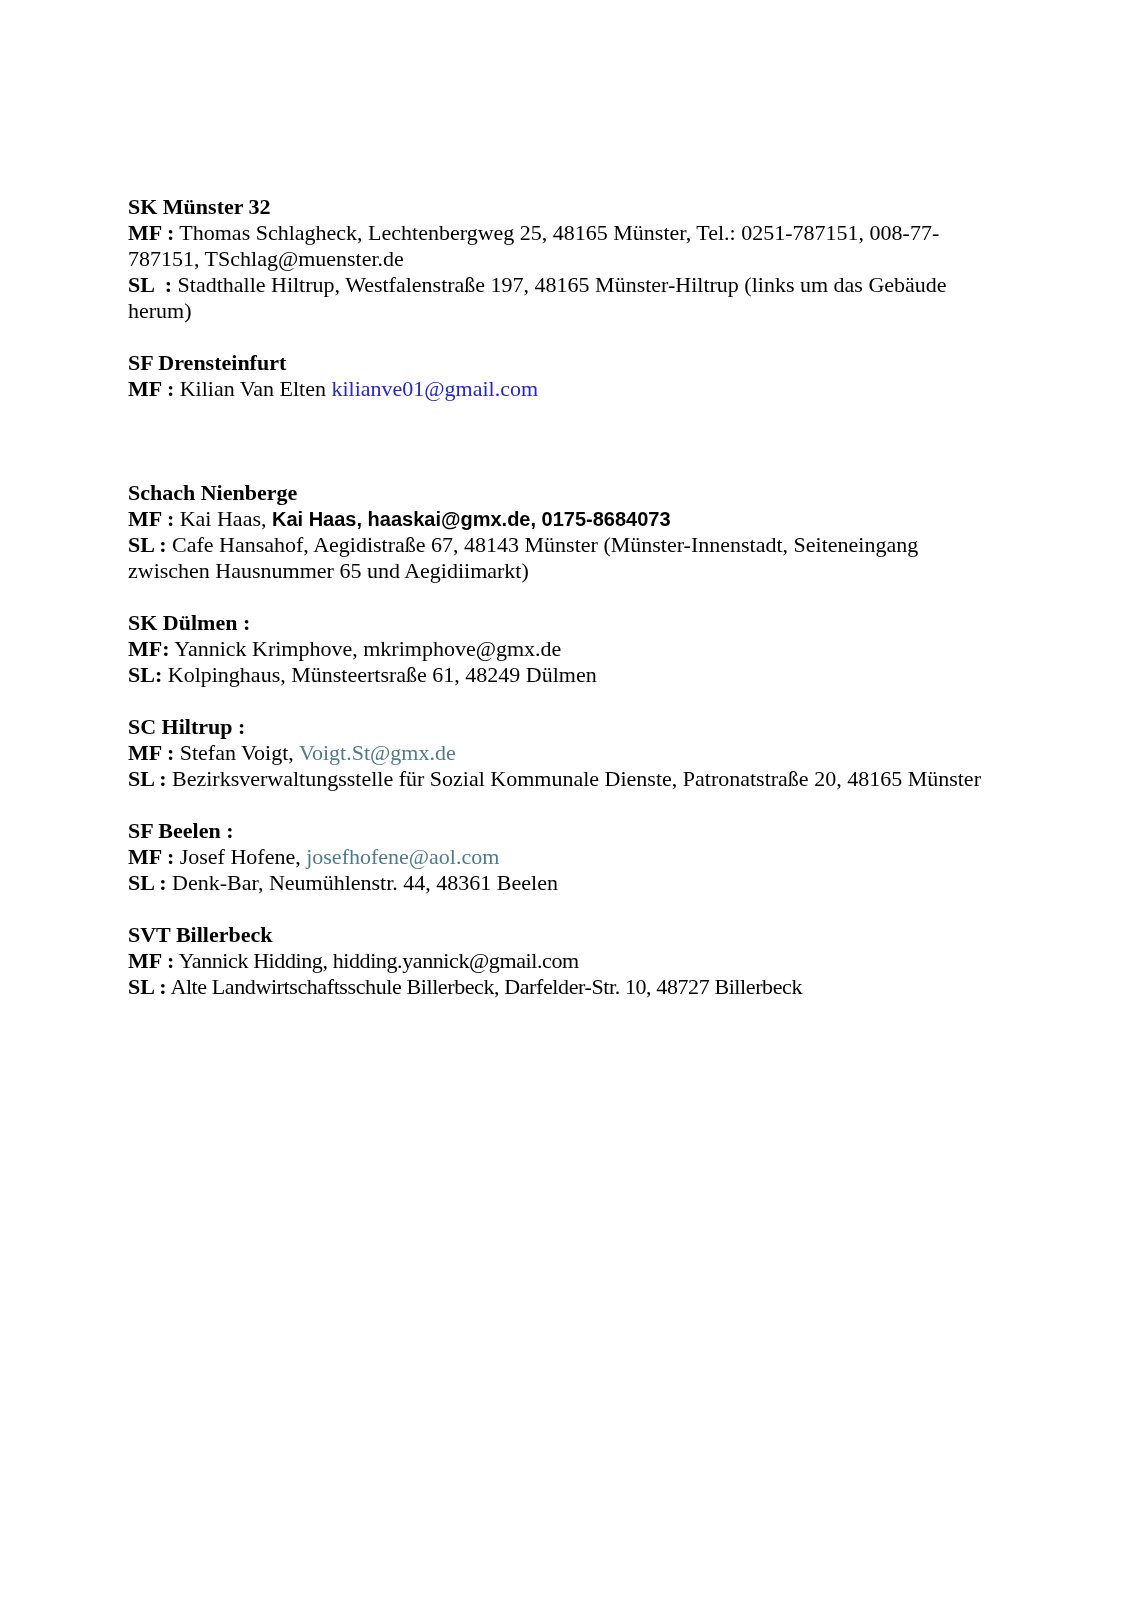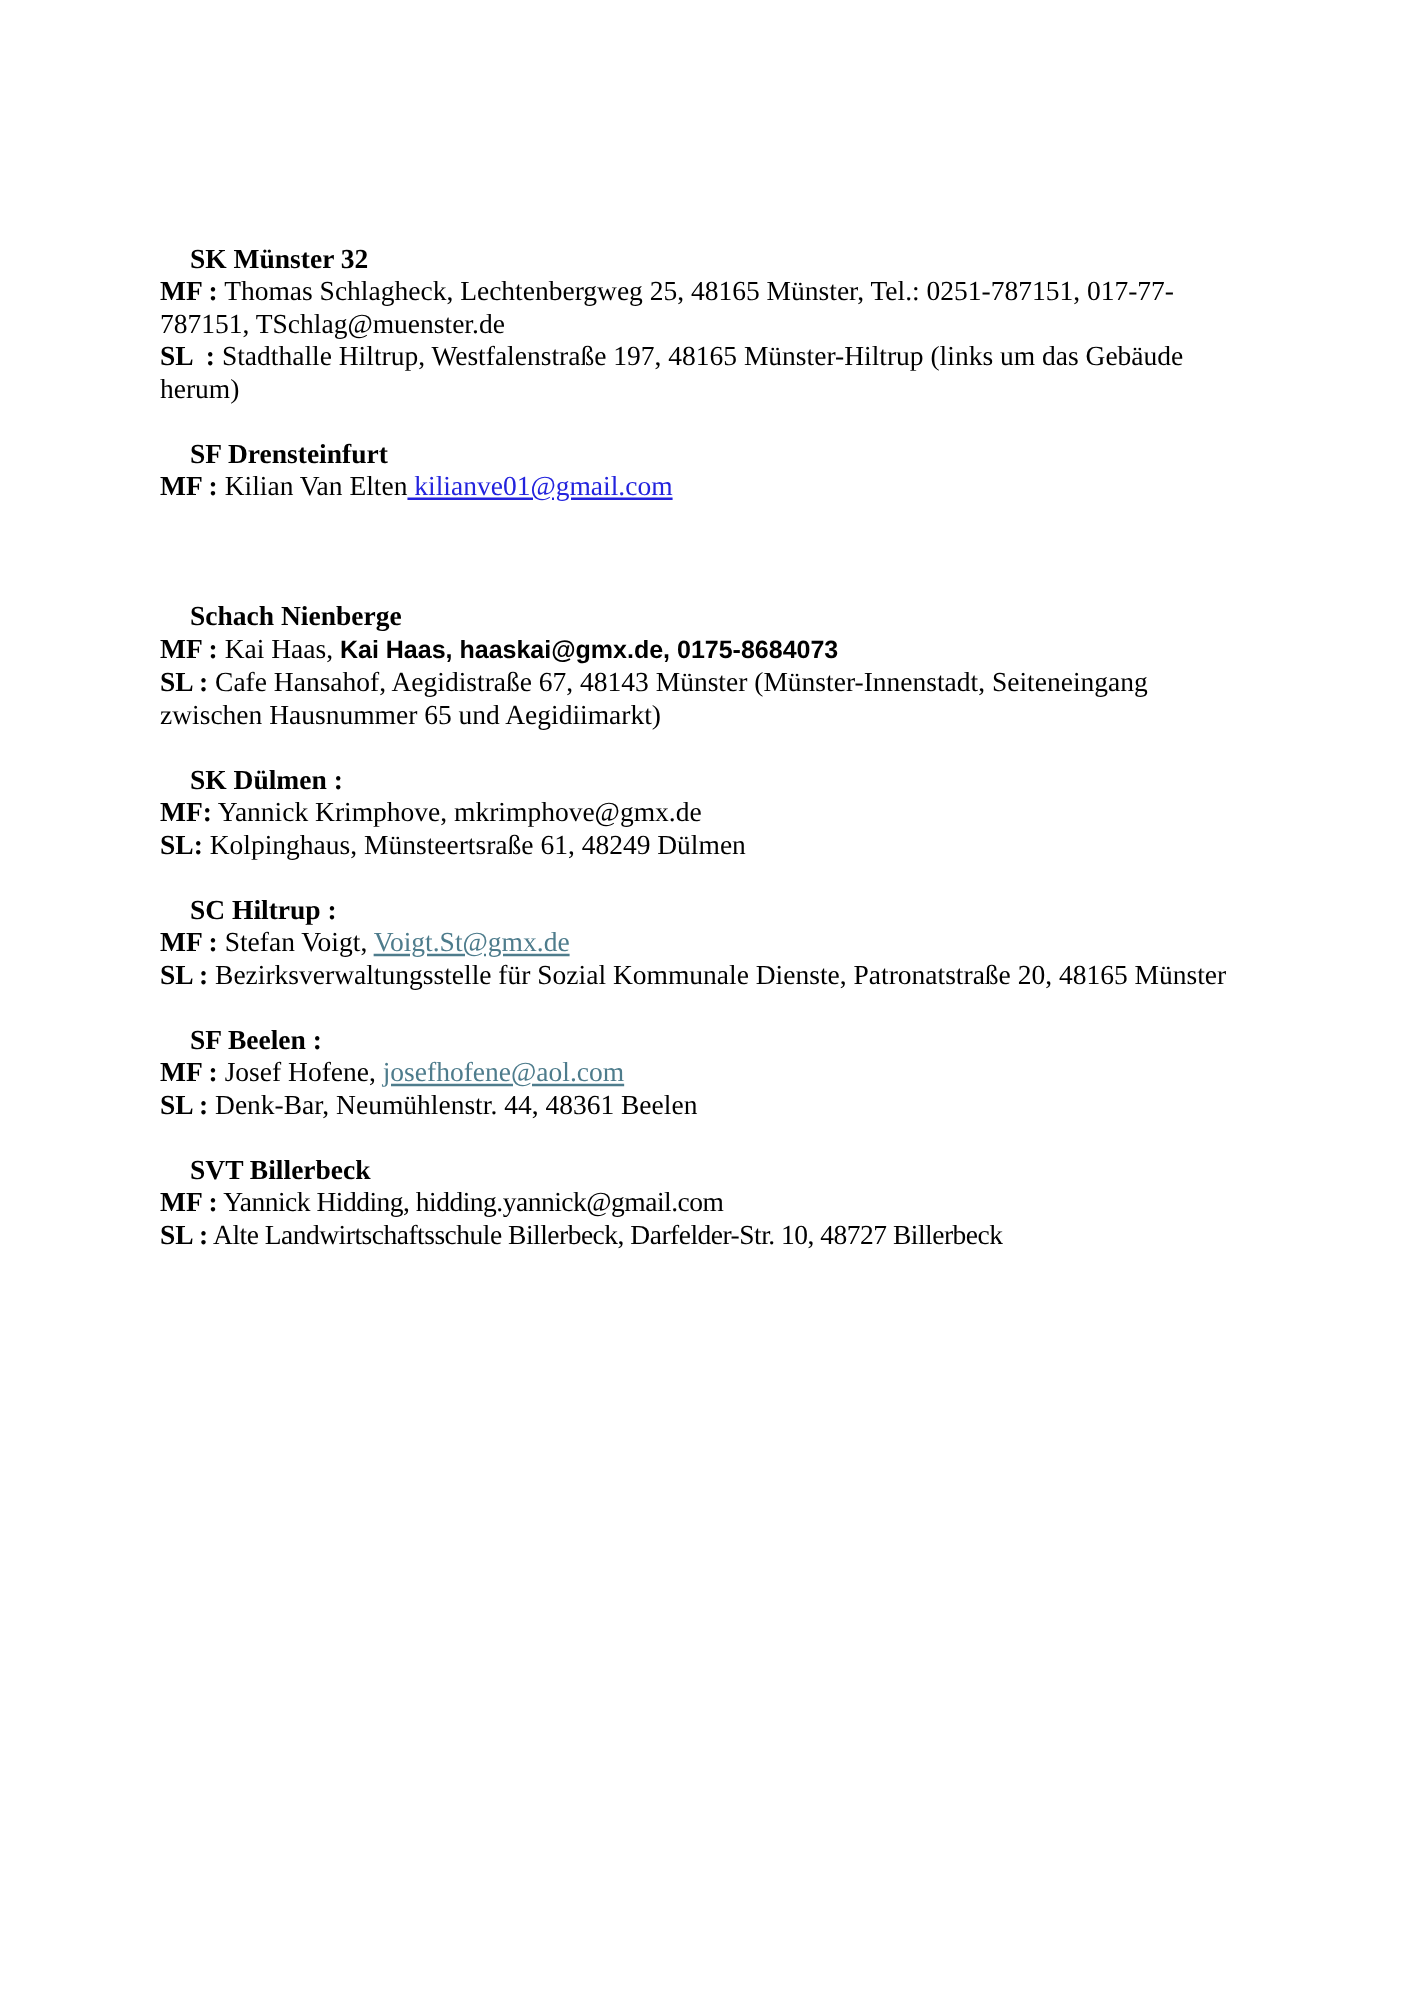--- a/index.html
+++ b/index.html
@@ -14,46 +14,44 @@
     overflow: hidden;
   }
   .doc {
     padding: 194px 147px 0 128px; 
   }
   .club { margin-bottom: 26px; }
   .club.gap-2 { margin-bottom: 78px; }
   .club-name {
     font-size: inherit;
     font-weight: bold;
-    margin-left: 24px;
   }
   .line { white-space: pre-wrap; }
   .lbl { font-weight: bold; }
   .sans {
     font-family: "Liberation Sans", sans-serif;
     font-size: 20px;
     font-weight: bold;
   }
   .narrow { letter-spacing: -0.4px; }
   a.link {
-    text-decoration: underline;
     cursor: pointer;
     margin-top: 12px;
   }
   a.link.blue { color: var(--link-blue, #2323dd); text-decoration-color: var(--link-blue, #2323dd); }
   a.link.teal { color: var(--link-teal, #4e7c8c); text-decoration-color: var(--link-teal, #4e7c8c); }
 </style>
 </head>
 <body style="background: rgb(255, 255, 255); color: rgb(0, 0, 0);">
 
 <div class="doc">
 
   <section class="club">
     <h3 class="club-name">SK Münster 32</h3>
-    <p class="line"><span class="lbl">MF :</span><span> Thomas Schlagheck, Lechtenbergweg 25, 48165 Münster, Tel.: 0251-787151, 017-77-787151, TSchlag@muenster.de</span></p>
+    <p class="line"><span class="lbl">MF :</span><span> Thomas Schlagheck, Lechtenbergweg 25, 48165 Münster, Tel.: 0251-787151, 008-77-787151, TSchlag@muenster.de</span></p>
     <p class="line"><span class="lbl">SL  :</span><span> Stadthalle Hiltrup, Westfalenstraße 197, 48165 Münster-Hiltrup (links um das Gebäude herum)</span></p>
   </section>
 
   <section class="club gap-2">
     <h3 class="club-name">SF Drensteinfurt</h3>
     <p class="line"><span class="lbl">MF :</span><span> Kilian Van Elten</span><a class="link blue"> kilianve01@gmail.com</a></p>
   </section>
 
   <section class="club">
     <h3 class="club-name">Schach Nienberge</h3>

